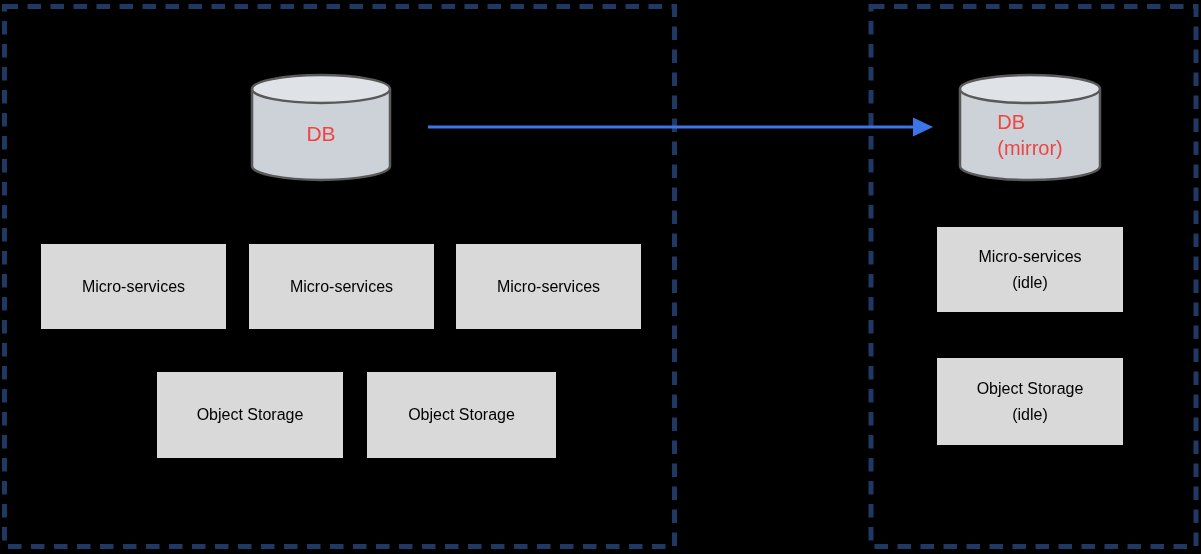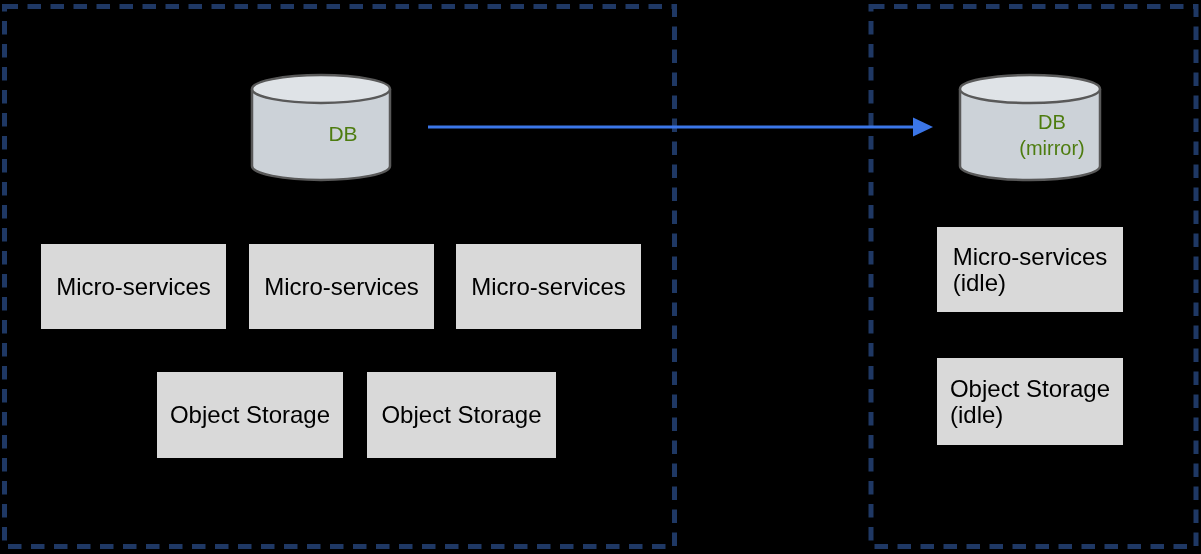--- a/index.html
+++ b/index.html
@@ -19,40 +19,39 @@
     position: absolute;
     left: 0;
     top: 0;
     width: 1201px;
     height: 554px;
   }
   .node {
     position: absolute;
     background: #d9d9d9;
     color: #000000;
-    font-size: 24px;
+    font-size: 16px;
     line-height: 26px;
+    display: flex;
+    align-items: center;
+    justify-content: center;
+    text-align: center;
+    white-space: pre-line;
+  }
+  .cyl-label {
+    position: absolute;
+    color: #ef4444;
+    font-size: 21px;
+    line-height: 27px;
     display: flex;
     align-items: center;
     justify-content: center;
     text-align: left;
     white-space: pre-line;
-  }
-  .cyl-label {
-    position: absolute;
-    color: #4d7c0f;
-    font-size: 21px;
-    line-height: 27px;
-    display: flex;
-    align-items: center;
-    justify-content: center;
-    text-align: center;
-    white-space: pre-line;
     background: transparent;
-    padding-left: 22px;
   }
   
   .ms1 { left: 41px;  top: 244px; width: 185px; height: 85px; }
   .ms2 { left: 249px; top: 244px; width: 185px; height: 85px; }
   .ms3 { left: 456px; top: 244px; width: 185px; height: 85px; }
   .os1 { left: 157px; top: 372px; width: 186px; height: 86px; }
   .os2 { left: 367px; top: 372px; width: 189px; height: 86px; }
   
   .msi { left: 937px; top: 227px; width: 186px; height: 85px; }
   .osi { left: 937px; top: 358px; width: 186px; height: 87px; }

